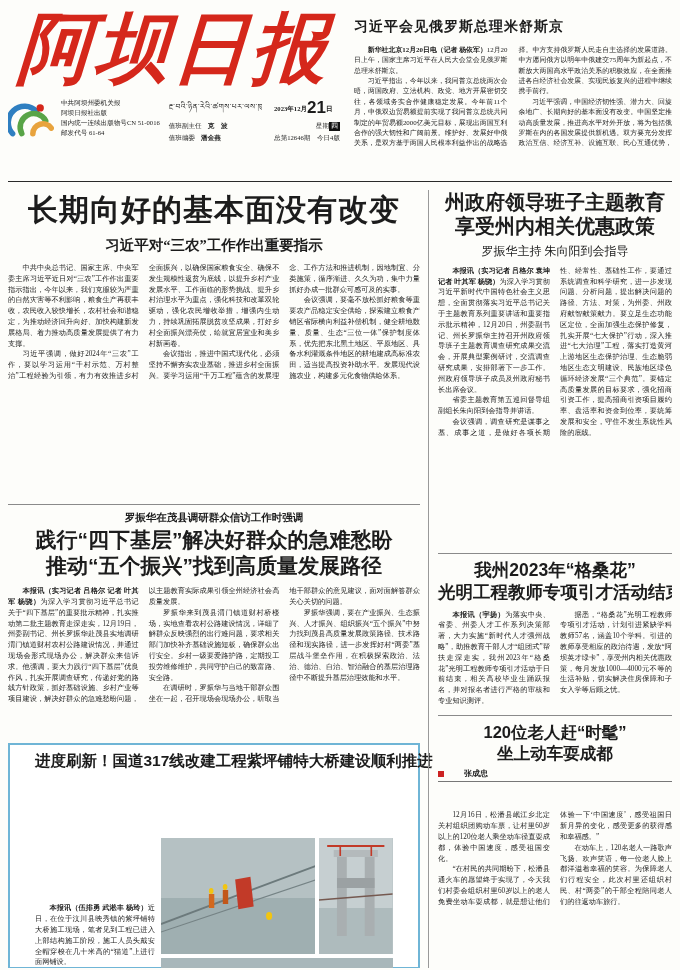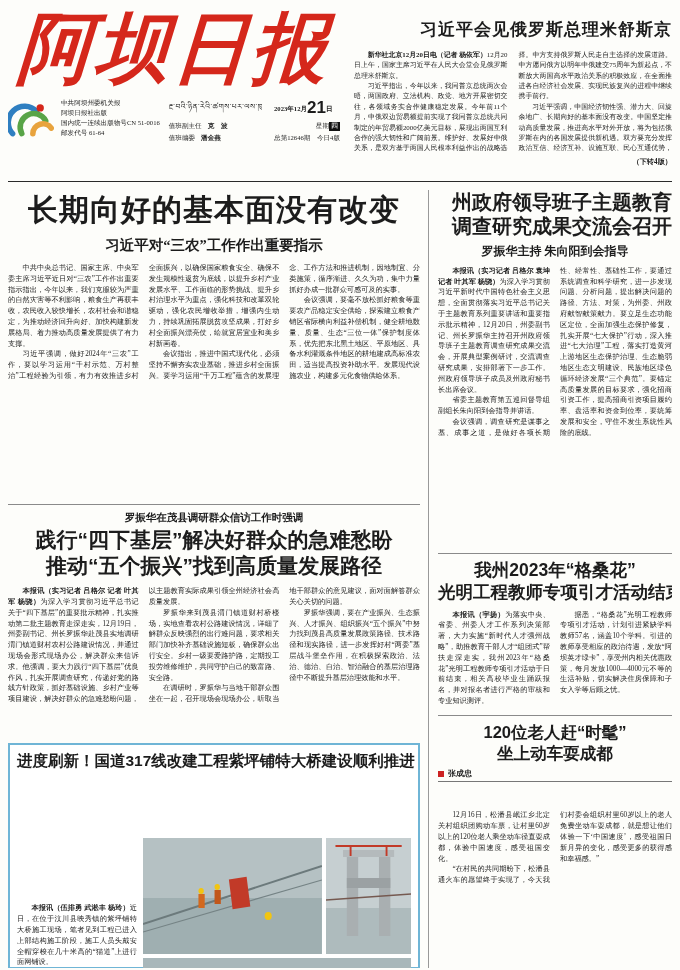--- a/index.html
+++ b/index.html
@@ -22,58 +22,58 @@
   .tibetan { font-size:7.5px; letter-spacing:0.5px; white-space:nowrap; overflow:hidden; max-width:118px; }
   .dateline { white-space:nowrap; font-weight:bold; }
   .date-day { font-size:17px; font-family:Liberation Sans, sans-serif; font-weight:bold; vertical-align:-2px; }
   .weekday { text-align:right; white-space:nowrap; }
   .blackbox { display:inline-block; background:#111; color:#fff; font-size:7px; padding:1px 2px; line-height:1; }
   .duty { white-space:nowrap; }
   .duty b { margin-left:6px; }
   .issue { white-space:nowrap; }
   
   .top-art { flex:1; padding-top:8px; min-width:0; }
-  .hl-top { font-family:"Liberation Sans",sans-serif; font-weight:bold; font-size:17px; text-align:right; letter-spacing:1px; white-space:nowrap; }
+  .hl-top { font-family:"Liberation Sans",sans-serif; font-weight:bold; font-size:14px; text-align:left; letter-spacing:1px; white-space:nowrap; }
   .top-body { margin-top:9px; columns:2; column-gap:11px; font-size:6.9px; line-height:1.5; text-align:justify; height:104px; overflow:hidden; }
   .jump { text-align:right; font-weight:bold; font-size:7.2px; margin-top:3px; }
   .hdr-rule { border:none; border-top:1.5px solid #2a2a2a; margin:7px 0 8px; }
   
   .main { display:flex; align-items:stretch; height:778px; overflow:hidden; }
   .zl { width:420px; flex:none; padding-right:8px; box-sizing:border-box; }
   .zr { flex:1; border-left:1px solid #999; padding-left:9px; min-width:0; overflow:hidden; }
   p { margin:0; text-indent:2em; }
   .body-3col { columns:3; column-gap:10px; font-size:7.2px; line-height:1.5; text-align:justify; overflow:hidden; margin-top:8px; }
   .body-2col { columns:2; column-gap:10px; font-size:7.2px; line-height:1.5; text-align:justify; overflow:hidden; margin-top:6px; }
   .hl-main { font-family:"Liberation Sans",sans-serif; font-weight:bold; font-size:30px; text-align:center; letter-spacing:1px; white-space:nowrap; }
   .sub-main { font-size:14.5px; font-weight:bold; text-align:center; margin-top:5px; }
   .a2-body { height:234px; }
   .sect-rule { border:none; border-top:1px solid #8a8a8a; margin:7px 0 6px; }
   .kicker { font-size:10.5px; font-weight:bold; text-align:center; }
   .hl-mid { font-family:"Liberation Sans",sans-serif; font-weight:bold; font-size:21px; line-height:1.22; text-align:center; white-space:nowrap; }
   .a4-body { height:150px; }
   
-  .bluebox { border:2px solid #6fb5d6; margin-top:7px; padding:6px 7px; box-sizing:border-box; height:226px; background:#fff; }
+  .bluebox { border:2px solid #6fb5d6; margin-top:7px; padding:6px 25px; box-sizing:border-box; height:226px; background:#fff; }
   .hl-box { font-family:"Liberation Sans",sans-serif; font-weight:bold; font-size:15.5px; text-align:center; white-space:nowrap; }
   .box-flex { display:flex; gap:6px; margin-top:6px; height:244px;align-items:flex-end; }
   .box-text { width:120px; flex:none; font-size:7.2px; line-height:1.5; text-align:justify; overflow:hidden; }
   .photos { flex:1; display:flex; flex-direction:column; gap:4px; min-width:0; }
   .ph-row { display:flex; gap:4px; height:116px; }
   .ph { position:relative; overflow:hidden; background:#b7c2c4; }
   .ph svg { display:block; width:100%; height:100%; }
   .ph-1 { flex:2.1; } .ph-2 { flex:1; }
   .ph-3 { height:64px; }
   .caption { position:absolute; left:4px; bottom:4px; background:rgba(255,255,255,.93); font-size:6px; padding:1px 3px; text-indent:0; }
   
-  .hl-right { font-family:"Liberation Sans",sans-serif; font-weight:bold; font-size:20px; line-height:1.22; text-align:right; white-space:nowrap; }
-  .sub-right { font-size:12px; font-weight:bold; text-align:center; margin-top:4px; }
+  .hl-right { font-family:"Liberation Sans",sans-serif; font-weight:bold; font-size:20px; line-height:1.22; text-align:center; white-space:nowrap; }
+  .sub-right { font-size:12px; font-weight:normal; text-align:center; margin-top:4px; }
   .a3-body { height:280px; }
   .hl-ges { font-family:"Liberation Sans",sans-serif; font-weight:bold; font-size:17.5px; line-height:1.25; text-align:center; white-space:nowrap; }
   .a5-body { height:98px; }
   .hl-eld { font-family:"Liberation Sans",sans-serif; font-weight:bold; font-size:16.5px; line-height:1.3; text-align:center; white-space:nowrap; }
-  .byline { display:flex; align-items:center; gap:4px; border-bottom:1px solid #777; padding:4px 0 2px; font-size:8px; font-weight:bold; }
+  .byline { display:flex; align-items:center; gap:20px; border-bottom:1px solid #777; padding:4px 0 2px; font-size:8px; font-weight:bold; }
   .redsq { width:6px; height:6px; background:#c22; flex:none; }
   .a7-body { height:178px;margin-top:28px; }
 </style>
 </head>
 <body>
 
 <div class="page">
 
   <div class="hdr">
     <div class="mast">
@@ -105,21 +105,20 @@
     </div>
 
     <article class="top-art">
       <h1 class="hl-top" style="margin:0;">习近平会见俄罗斯总理米舒斯京</h1>
       <div class="top-body">
         <p><b>新华社北京12月20日电（记者 杨依军）</b><span>12月20日上午，国家主席习近平在人民大会堂会见俄罗斯总理米舒斯京。</span></p>
         <p>习近平指出，今年以来，我同普京总统两次会晤，两国政府、立法机构、政党、地方开展密切交往，各领域务实合作健康稳定发展。今年前11个月，中俄双边贸易额提前实现了我同普京总统共同制定的年贸易额2000亿美元目标，展现出两国互利合作的强大韧性和广阔前景。维护好、发展好中俄关系，是双方基于两国人民根本利益作出的战略选择。中方支持俄罗斯人民走自主选择的发展道路。中方愿同俄方以明年中俄建交75周年为新起点，不断放大两国高水平政治关系的积极效应，在全面推进各自经济社会发展、实现民族复兴的进程中继续携手前行。</p>
         <p>习近平强调，中国经济韧性强、潜力大、回旋余地广、长期向好的基本面没有改变。中国坚定推动高质量发展，推进高水平对外开放，将为包括俄罗斯在内的各国发展提供新机遇。双方要充分发挥政治互信、经济互补、设施互联、民心互通优势，不断丰富合作内涵，深化经贸、能源、互联互通等领域合作，共同维护产业链供应链安全稳定。双方要办好明后两年中俄文化年，多设计、多开展丰富多彩的人文交流活动，夯实两国世代友好的社会和民意基础。</p>
 
       </div>
-      <div class="jump">（下转4版）</div>
     </article>
   </div>
 
   <hr class="hdr-rule">
 
   <div class="main">
 
     <div class="zl">
 
       <article>
@@ -201,21 +200,21 @@
           </div>
         </div>
       </section>
     </div>
 
     <div class="zr">
 
       <article>
         <h2 class="hl-right" style="margin:0;">
           <span>州政府领导班子主题教育</span><br>
-          <span>调查研究成果交流会召开</span>
+          <span>享受州内相关优惠政策</span>
         </h2>
         <div class="sub-right">罗振华主持 朱向阳到会指导</div>
         <div class="body-2col a3-body">
           <p><b>本报讯（实习记者 吕格尔 袁坤 记者 叶其军 杨骁）</b><span>为深入学习贯彻习近平新时代中国特色社会主义思想，全面贯彻落实习近平总书记关于主题教育系列重要讲话和重要指示批示精神，12月20日，州委副书记、州长罗振华主持召开州政府领导班子主题教育调查研究成果交流会，开展典型案例研讨，交流调查研究成果，安排部署下一步工作。州政府领导班子成员及州政府秘书长出席会议。</span></p>
           <p>省委主题教育第五巡回督导组副组长朱向阳到会指导并讲话。</p>
           <p>会议强调，调查研究是谋事之基、成事之道，是做好各项长期性、经常性、基础性工作，要通过系统调查和科学研究，进一步发现问题、分析问题，提出解决问题的路径、方法、对策，为州委、州政府献智献策献力。要立足生态功能区定位，全面加强生态保护修复，扎实开展“七大保护”行动，深入推进“七大治理”工程，落实打造黄河上游地区生态保护治理、生态脆弱地区生态文明建设、民族地区绿色循环经济发展“三个典范”。要锚定高质量发展的目标要求，强化招商引资工作，提高招商引资项目履约率、盘活率和资金到位率，要统筹发展和安全，守住不发生系统性风险的底线。</p>
         </div>
       </article>
 
       <hr class="sect-rule">
@@ -238,18 +237,19 @@
           <span>120位老人赶“时髦”</span><br>
           <span>坐上动车耍成都</span>
         </h2>
         <div class="byline">
           <span class="redsq"></span>
           <span>张成忠</span>
         </div>
         <div class="body-2col a7-body">
           <p>12月16日，松潘县岷江乡北定关村组织团购动车票，让村里60岁以上的120位老人乘坐动车径直耍成都，体验中国速度，感受祖国变化。</p>
           <p>“在村民的共同期盼下，松潘县通火车的愿望终于实现了，今天我们村委会组织村里60岁以上的老人免费坐动车耍成都，就是想让他们体验一下‘中国速度’，感受祖国日新月异的变化，感受更多的获得感和幸福感。”</p>
+          <p>在动车上，120名老人一路歌声飞扬、欢声笑语，每一位老人脸上都洋溢着幸福的笑容。为保障老人们行程安全，此次村里还组织村民、村“两委”的干部全程陪同老人们的往返动车旅行。</p>
         </div>
       </article>
 
     </div>
   </div>
 </div>
 
 </body></html>

